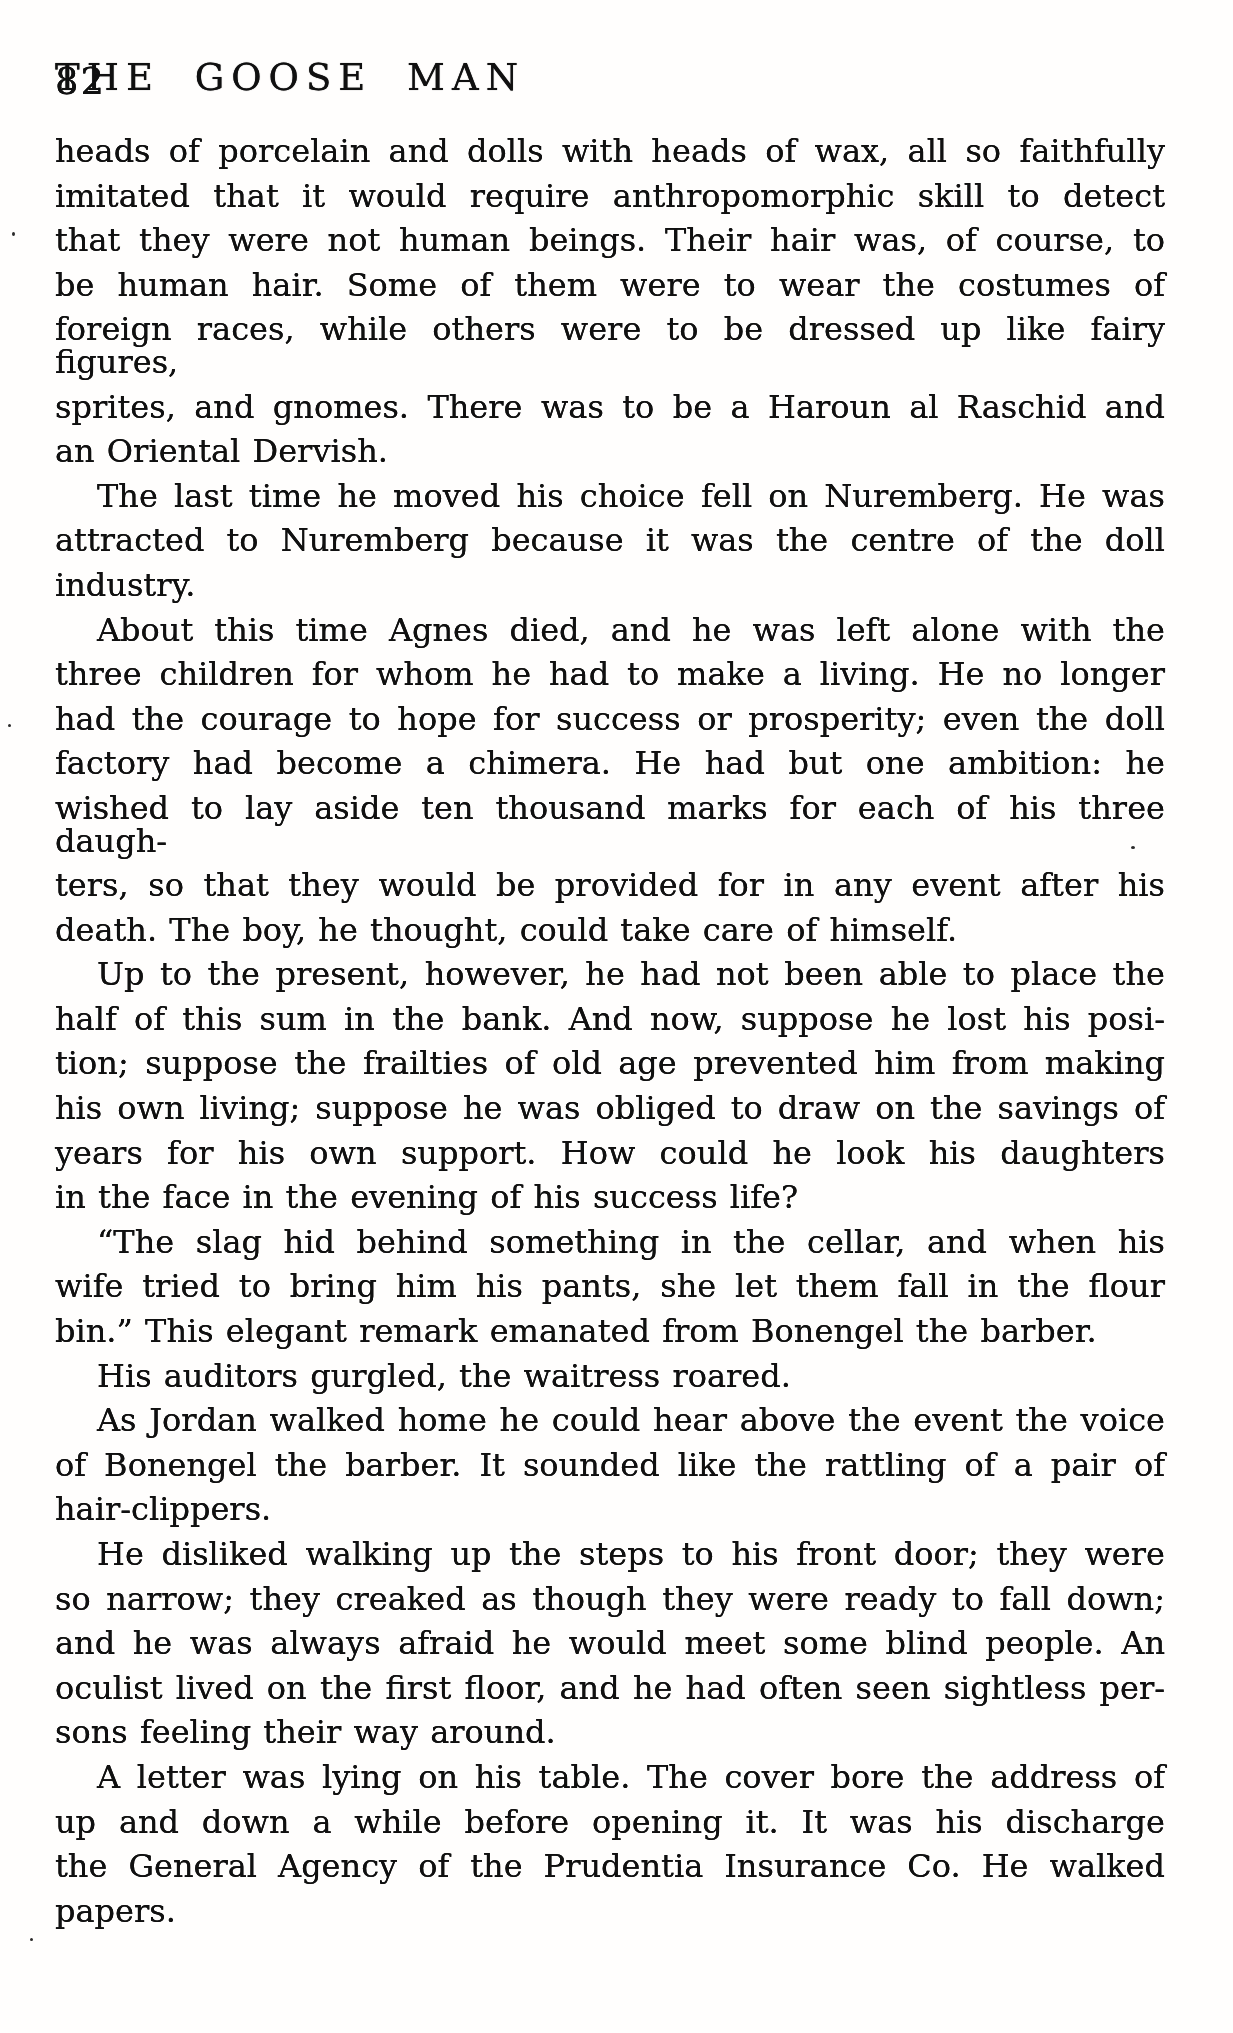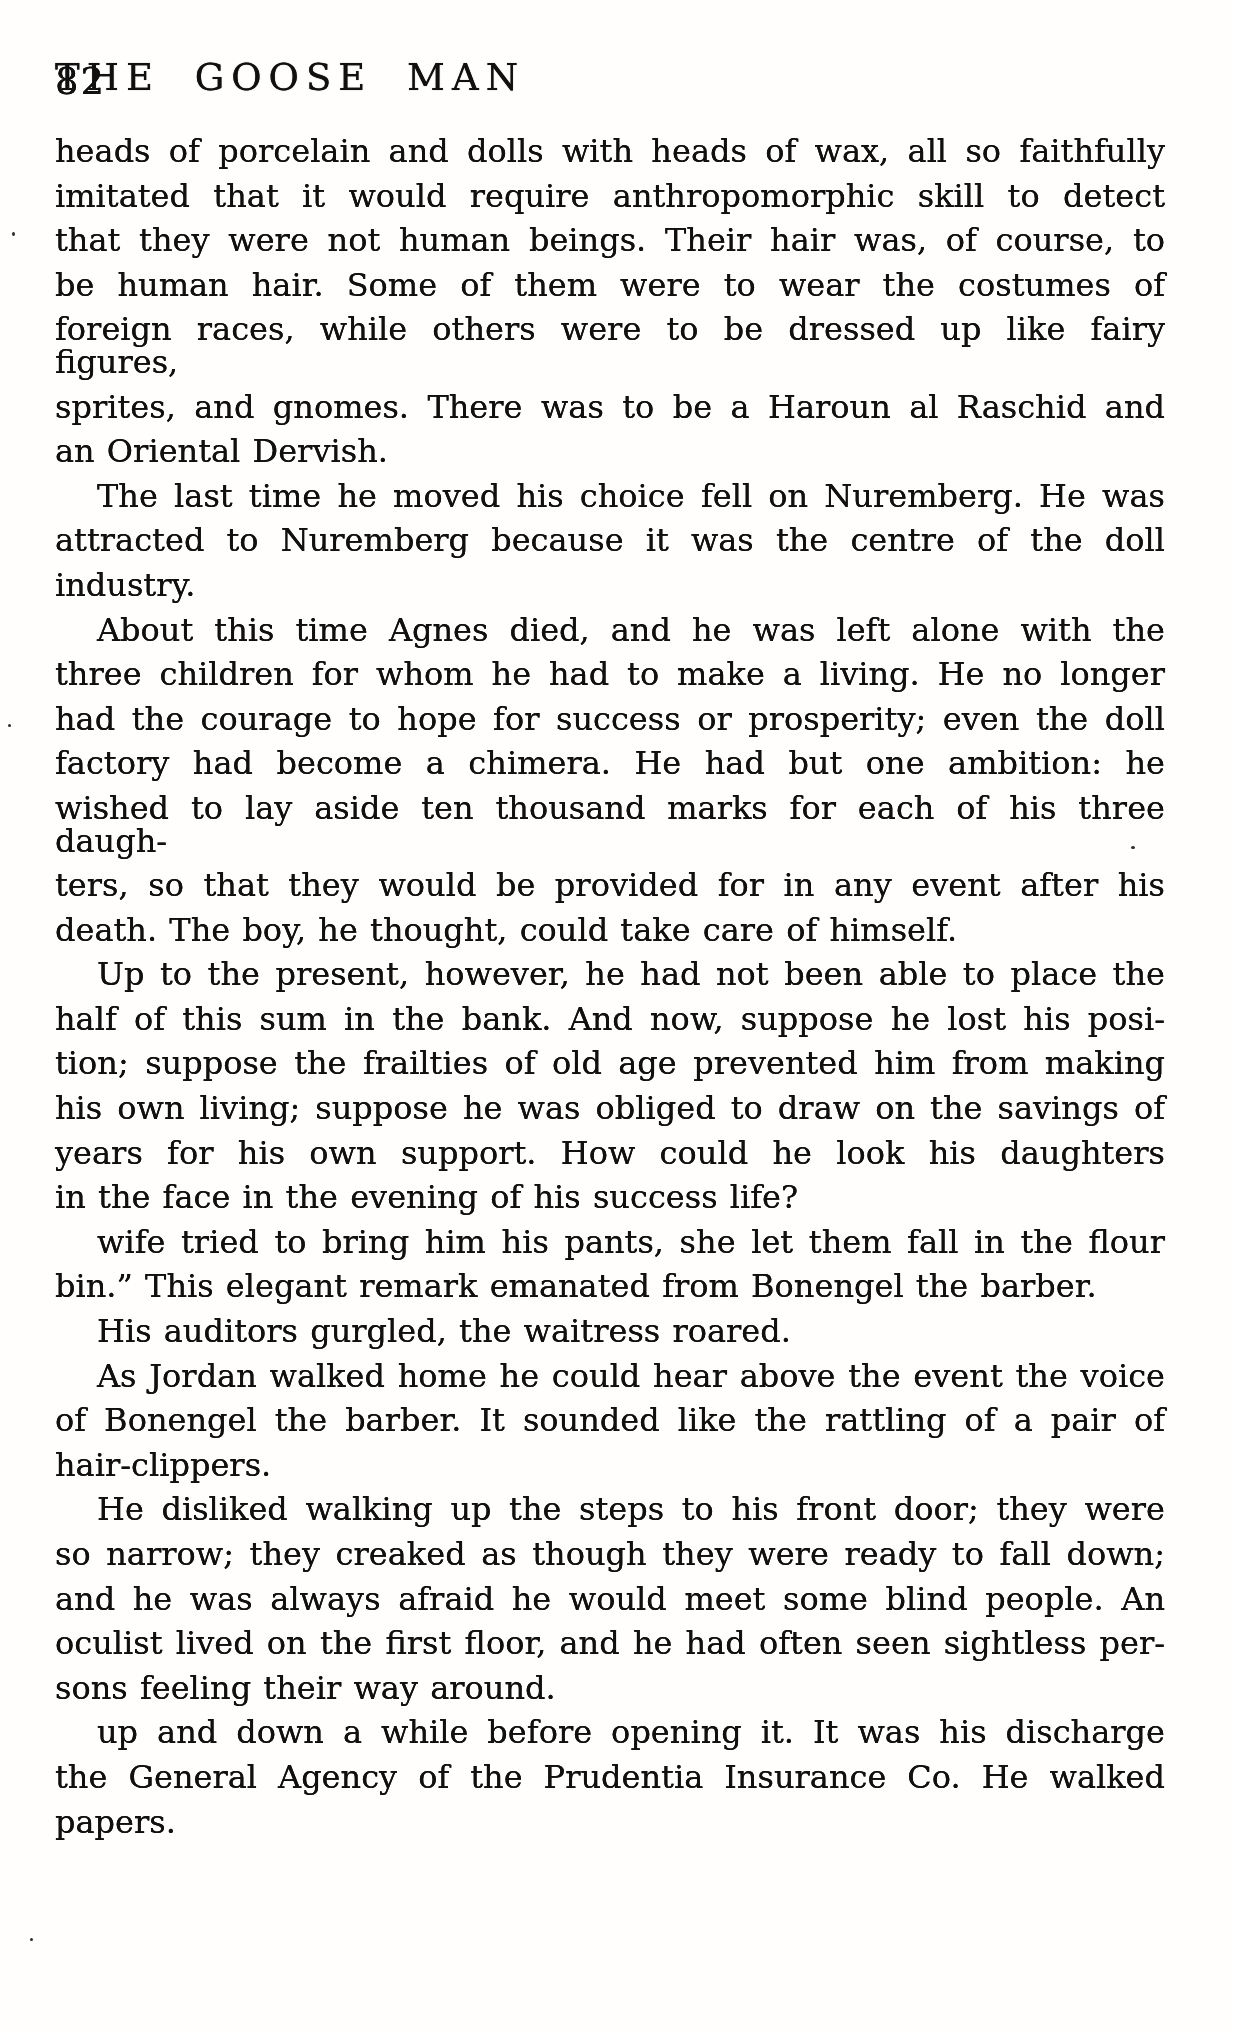--- a/index.html
+++ b/index.html
@@ -109,39 +109,41 @@
       </div>
       <div class="para indent">
         <div class="line">Up to the present, however, he had not been able to place the</div>
         <div class="line">half of this sum in the bank.  And now, suppose he lost his posi-</div>
         <div class="line">tion; suppose the frailties of old age prevented him from making</div>
         <div class="line">his own living; suppose he was obliged to draw on the savings of</div>
         <div class="line">years for his own support.  How could he look his daughters</div>
         <div class="line last">in the face in the evening of his success life?</div>
       </div>
       <div class="para indent">
+        <div class="line">“The slag hid behind something in the cellar, and when his</div>
         <div class="line">wife tried to bring him his pants, she let them fall in the flour</div>
         <div class="line last">bin.”  This elegant remark emanated from Bonengel the barber.</div>
       </div>
       <div class="para indent">
         <div class="line last">His auditors gurgled, the waitress roared.</div>
       </div>
       <div class="para indent">
         <div class="line">As Jordan walked home he could hear above the event the voice</div>
         <div class="line">of Bonengel the barber.  It sounded like the rattling of a pair of</div>
         <div class="line last">hair-clippers.</div>
       </div>
       <div class="para indent">
         <div class="line">He disliked walking up the steps to his front door; they were</div>
         <div class="line">so narrow; they creaked as though they were ready to fall down;</div>
         <div class="line">and he was always afraid he would meet some blind people.  An</div>
         <div class="line">oculist lived on the first floor, and he had often seen sightless per-</div>
         <div class="line last">sons feeling their way around.</div>
       </div>
       <div class="para indent">
+        <div class="line">A letter was lying on his table.  The cover bore the address of</div>
         <div class="line">up and down a while before opening it.  It was his discharge</div>
         <div class="line">the General Agency of the Prudentia Insurance Co.  He walked</div>
         <div class="line last">papers.</div>
       </div>
     </div>
 
   <div class="speck" style="left:12px; top:232px; width:3px; height:4px;"></div>
   <div class="speck" style="left:8px; top:724px; width:3px; height:3px;"></div>
   <div class="speck" style="left:30px; top:1938px; width:3px; height:3px;"></div>
   <div class="speck" style="left:1131px; top:846px; width:4px; height:3px;"></div>

